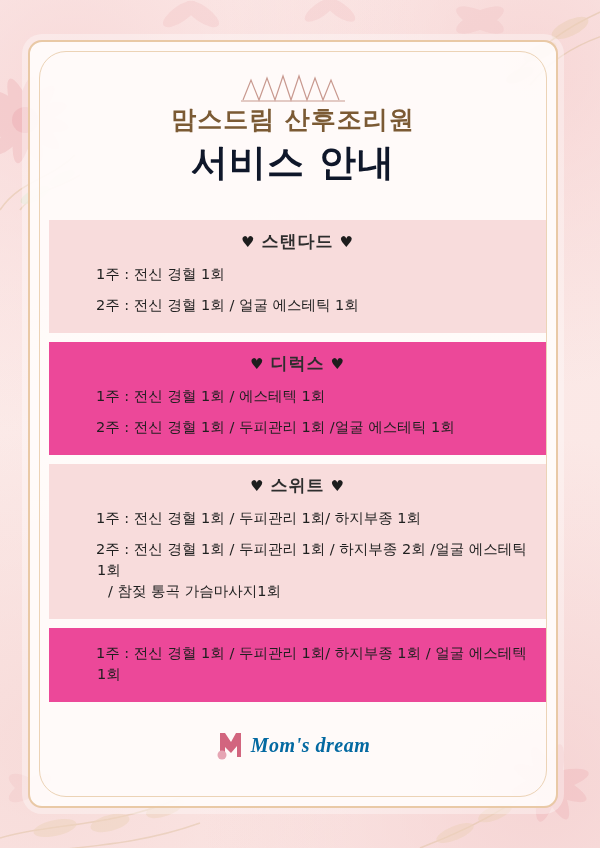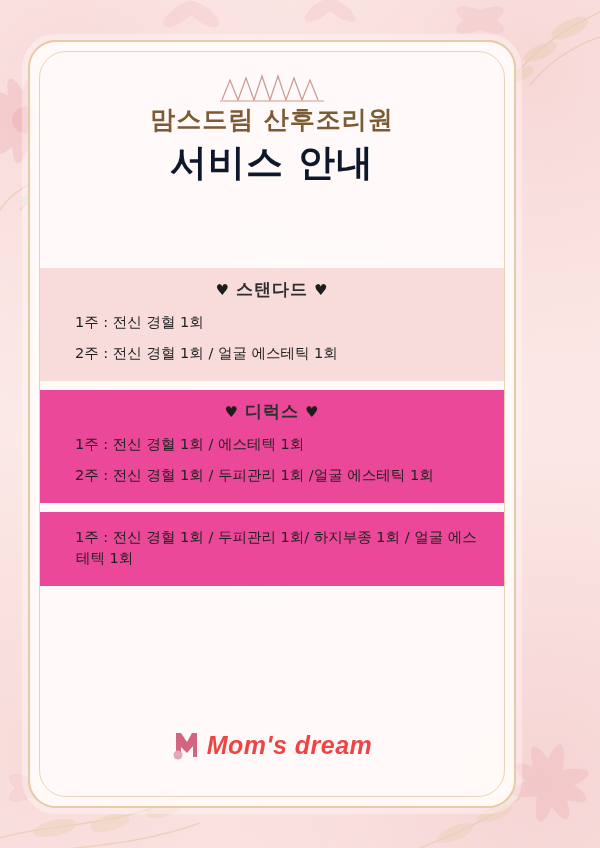--- a/index.html
+++ b/index.html
@@ -33,26 +33,26 @@
     pointer-events: none;
     opacity: .55;
   }
   .deco svg { display:block; }
 
   
   .card {
     position: absolute;
     left: 28px;
     top: 40px;
-    width: 488px;
+    width: 530px;
     height: 768px;
     box-sizing: border-box;
     background: rgba(255,252,251,0.93);
     border: 2px solid #e9c9a6;
-    border-radius: 28px;
+    border-radius: 14px;
     box-shadow: 0 0 0 6px rgba(255,255,255,0.35);
   }
   .card-inner {
     position: absolute;
     inset: 9px;
     border: 1px solid #ecd3b6;
     border-radius: 27px;
   }
 
   
@@ -82,24 +82,23 @@
     font-size: 37px;
     font-weight: bold;
     color: #0f172a;
     letter-spacing: 1px;
     line-height: 1.2;
   }
 
   
   .sections {
     position: absolute;
-    left: 10px;
+    left: 19px;
     right: 10px;
     top: 178px;
-    margin-top: 48px;
   }
   .section {
     background: #f8dcdc;
     margin-bottom: 9px;
     padding: 10px 0 12px 0;
   }
   .section.alt { background: #ec4899; }
   .section-title {
     text-align: center;
     font-size: 17px;
@@ -109,21 +108,21 @@
     margin-bottom: 6px;
   }
   .heart {
     color: #1d1d1d;
     font-size: 15px;
     padding: 0 6px;
   }
   .line {
     font-size: 14.5px;
     color: #1f1f1f;
-    padding: 5px 16px 5px 36px;
+    padding: 5px 16px 5px 48px;
     line-height: 1.45;
     text-indent: -1px;
   }
   .line .cont {
     display: block;
     padding-left: 12px;
   }
 
   
   .footer {
@@ -136,25 +135,25 @@
     display: inline-flex;
     align-items: center;
     gap: 9px;
   }
   .logo-mark {
     width: 26px;
     height: 30px;
     position: relative;
   }
   .logo-text {
-    font-family: Liberation Sans, sans-serif;
-    font-size: 25px;
+    font-family: Liberation Serif, serif;
+    font-size: 20px;
     font-style: italic;
     font-weight: bold;
-    color: #ef4444;
+    color: #0369a1;
     letter-spacing: .5px;
   }
 </style>
 </head>
 <body>
 
 <div class="poster">
 
   <div class="deco" style="left:-20px; top:60px;">
     <svg width="150" height="170" viewBox="0 0 150 170">
@@ -273,20 +272,30 @@
       </div>
 
       <div class="section alt">
         <div class="section-title">
           <span class="heart">♥</span><span>디럭스</span><span class="heart">♥</span>
         </div>
         <div class="line"><span>1주 : 전신 경혈 1회 / 에스테텍 1회</span></div>
         <div class="line"><span>2주 : 전신 경혈 1회 / 두피관리 1회 /얼굴 에스테틱 1회</span></div>
       </div>
 
+      <div class="section">
+        <div class="section-title">
+          <span class="heart">♥</span><span>스위트</span><span class="heart">♥</span>
+        </div>
+        <div class="line"><span>1주 : 전신 경혈 1회 / 두피관리 1회/ 하지부종 1회</span></div>
+        <div class="line">
+          <span>2주 : 전신 경혈 1회 / 두피관리 1회 / 하지부종 2회  /얼굴 에스테틱 1회</span>
+          <span class="cont">/ 참젖 통곡 가슴마사지1회</span>
+        </div>
+      </div>
 
       <div class="section alt">
         <div class="line"><span>1주 : 전신 경혈 1회 / 두피관리 1회/ 하지부종 1회 / 얼굴 에스테텍 1회</span></div>
       </div>
 
     </div>
 
     <div class="footer">
       <div class="logo-row">
         <span class="logo-mark">

